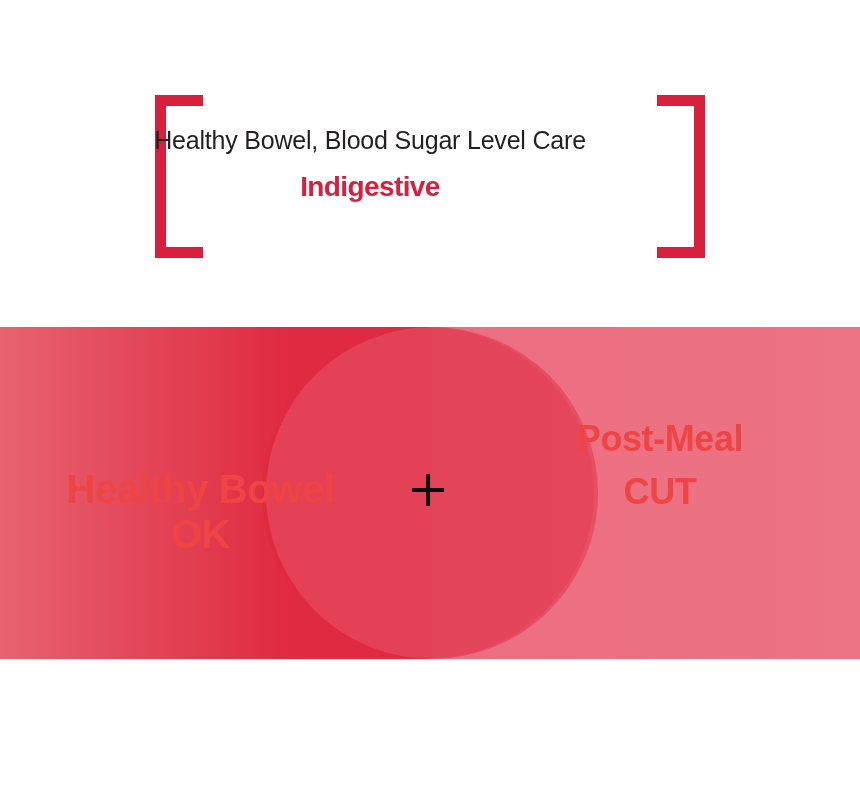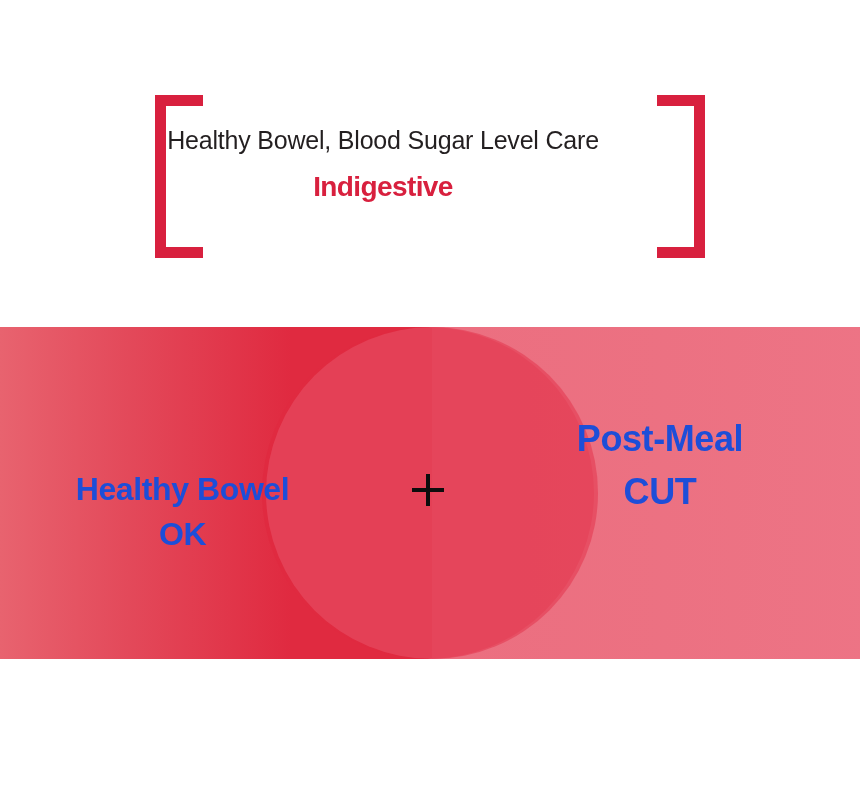--- a/index.html
+++ b/index.html
@@ -43,21 +43,21 @@
   }
   .bracket-right {
     left: 657px;
     border-right: 11px solid #D8203E;
     border-top: 11px solid #D8203E;
     border-bottom: 11px solid #D8203E;
   }
 
   .header-text {
     position: absolute;
-    left: 13px;
+    left: 0;
     top: 0;
     width: 740px;
     text-align: center;
   }
 
   .eyebrow {
     display: block;
     font-size: 25px;
     line-height: 30px;
     font-weight: 400;
@@ -126,30 +126,30 @@
     position: absolute;
     left: 0;
     top: 0;
     width: 860px;
     height: 332px;
   }
 
   
   .venn-label {
     position: absolute;
-    color: #1d4ed8;
+    color: #ef4444;
     font-weight: bold;
     text-align: center;
     letter-spacing: -0.4px;
   }
   .label-left {
-    left: 10px;
+    left: 28px;
     top: 140px;
     width: 345px;
-    font-size: 32px;
+    font-size: 40px;
     line-height: 45px;
   }
   .label-right {
     left: 462px;
     top: 85px;
     width: 396px;
     font-size: 36px;
     line-height: 53px;
   }
 

